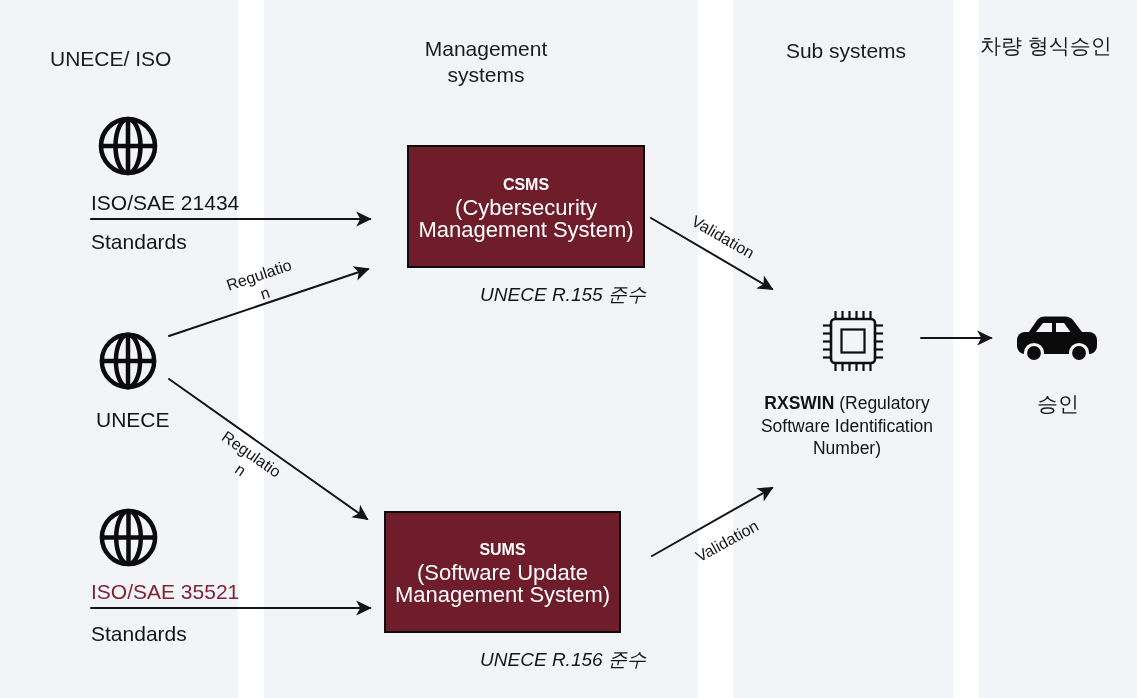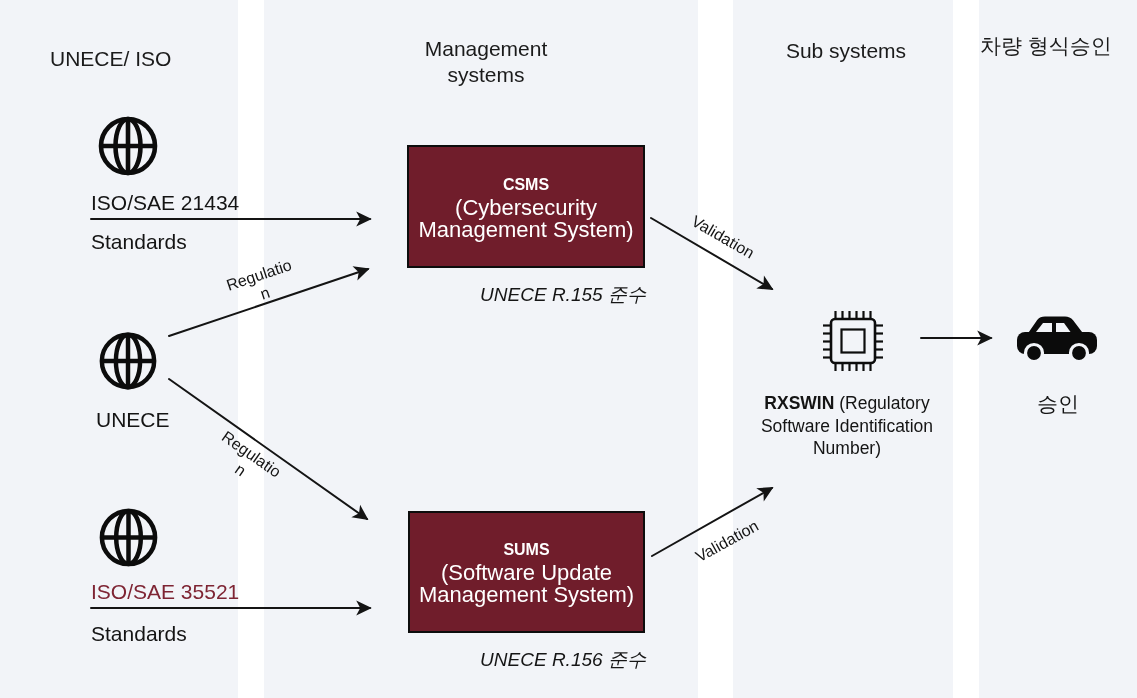--- a/index.html
+++ b/index.html
@@ -101,21 +101,21 @@
   <div class="lbl accent" style="left:91px;top:581px;">ISO/SAE 35521</div>
   <div class="lbl" style="left:91px;top:623px;">Standards</div>
 
   <div class="mbox" style="left:407px;top:145px;width:238px;height:123px;">
     <div class="t">CSMS</div>
     <div class="s">(Cybersecurity</div>
     <div class="s">Management System)</div>
   </div>
   <div class="caption" style="left:448px;top:282px;width:230px;">UNECE R.155 준수</div>
 
-  <div class="mbox" style="left:408px;top:511px;width:237px;height:122px;">
+  <div class="mbox" style="left:384px;top:511px;width:237px;height:122px;">
     <div class="t">SUMS</div>
     <div class="s">(Software Update</div>
     <div class="s">Management System)</div>
   </div>
   <div class="caption" style="left:448px;top:647px;width:230px;">UNECE R.156 준수</div>
 
   <svg class="icon" style="left:818px;top:306px;" width="70" height="70" viewBox="0 0 70 70">
     <g stroke="#0d0d0d" fill="none">
       <rect x="13" y="13" width="44" height="44" rx="4" stroke-width="2.6"></rect>
       <rect x="23.5" y="23.5" width="23" height="23" stroke-width="2.2"></rect>

